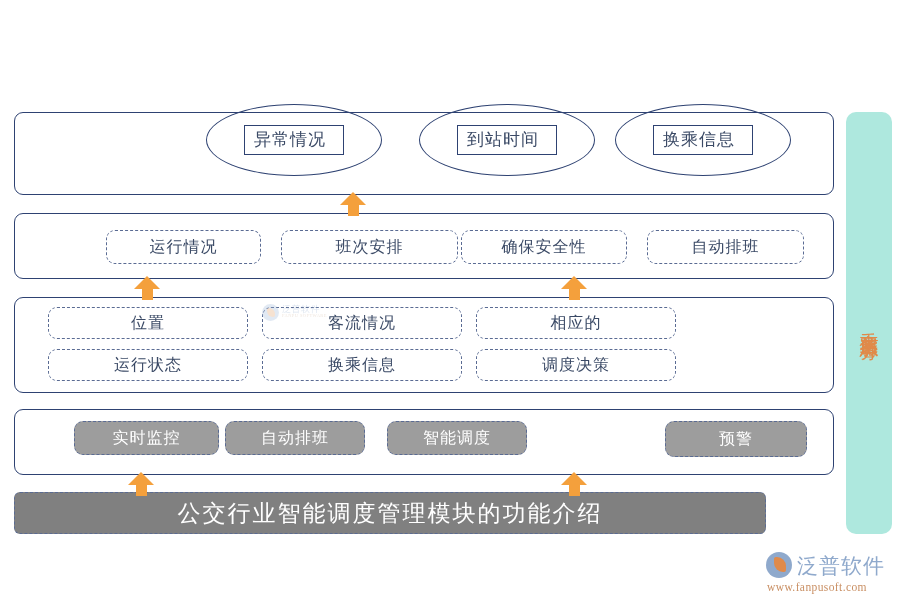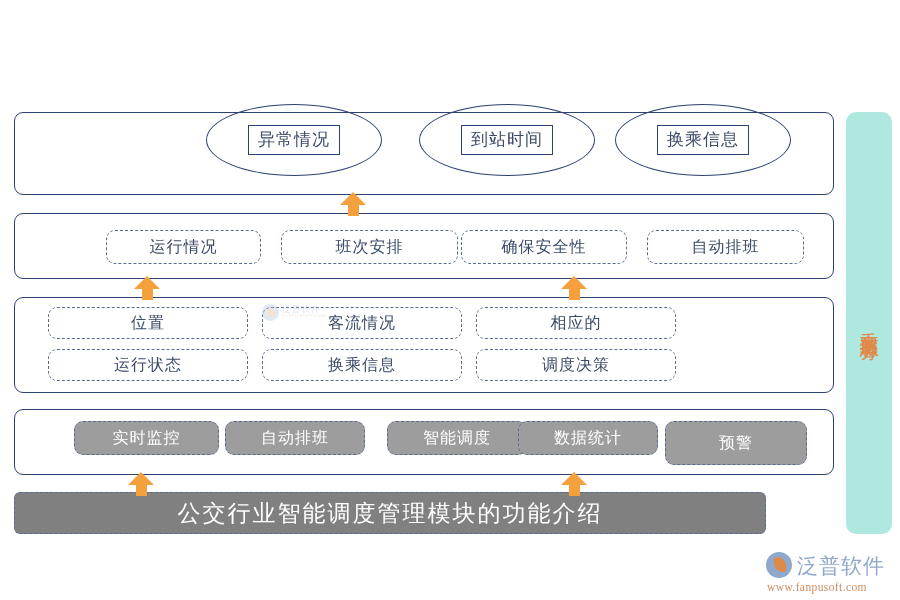--- a/index.html
+++ b/index.html
@@ -31,21 +31,21 @@
     background:transparent;
     display:flex;align-items:center;justify-content:center;
   }
   .elabel{
     box-sizing:border-box;
     border:1.2px solid #2E4272;
     background:#ffffff;
     color:#3B4A66;
     font-size:17px;
     line-height:1;
-    padding:5px 9px 6px 9px;
+    padding:5px 17px 6px 9px;
     letter-spacing:1px;
     white-space:nowrap;
   }
 
   
   .chip{
     position:absolute;
     box-sizing:border-box;
     border:1.2px dashed #5A6B93;
     border-radius:9px;
@@ -193,22 +193,21 @@
 
     <div class="chip" style="left:33px;top:51px;width:200px;height:32px;">运行状态</div>
     <div class="chip" style="left:247px;top:51px;width:200px;height:32px;">换乘信息</div>
     <div class="chip" style="left:461px;top:51px;width:200px;height:32px;">调度决策</div>
   </div>
 
   <div class="panel" id="row4">
     <div class="chip gray" style="left:59px;top:11px;width:145px;height:34px;">实时监控</div>
     <div class="chip gray" style="left:210px;top:11px;width:140px;height:34px;">自动排班</div>
     <div class="chip gray" style="left:372px;top:11px;width:140px;height:34px;">智能调度</div>
-    <div class="chip gray" style="left:503px;top:11px;width:140px;height:34px;">数据统计</div>
-    <div class="chip gray" style="left:650px;top:11px;width:142px;height:44px;">预警</div>
+    <div class="chip gray" style="left:650px;top:11px;width:142px;height:36px;">预警</div>
   </div>
 
   <div id="titlebar">公交行业智能调度管理模块的功能介绍</div>
 
   <div id="sidebar">
     <span class="vtext">乘客信息服务</span>
   </div>
 
   <div class="arrow" style="left:340px;top:192px;">
     <div class="head"></div>

